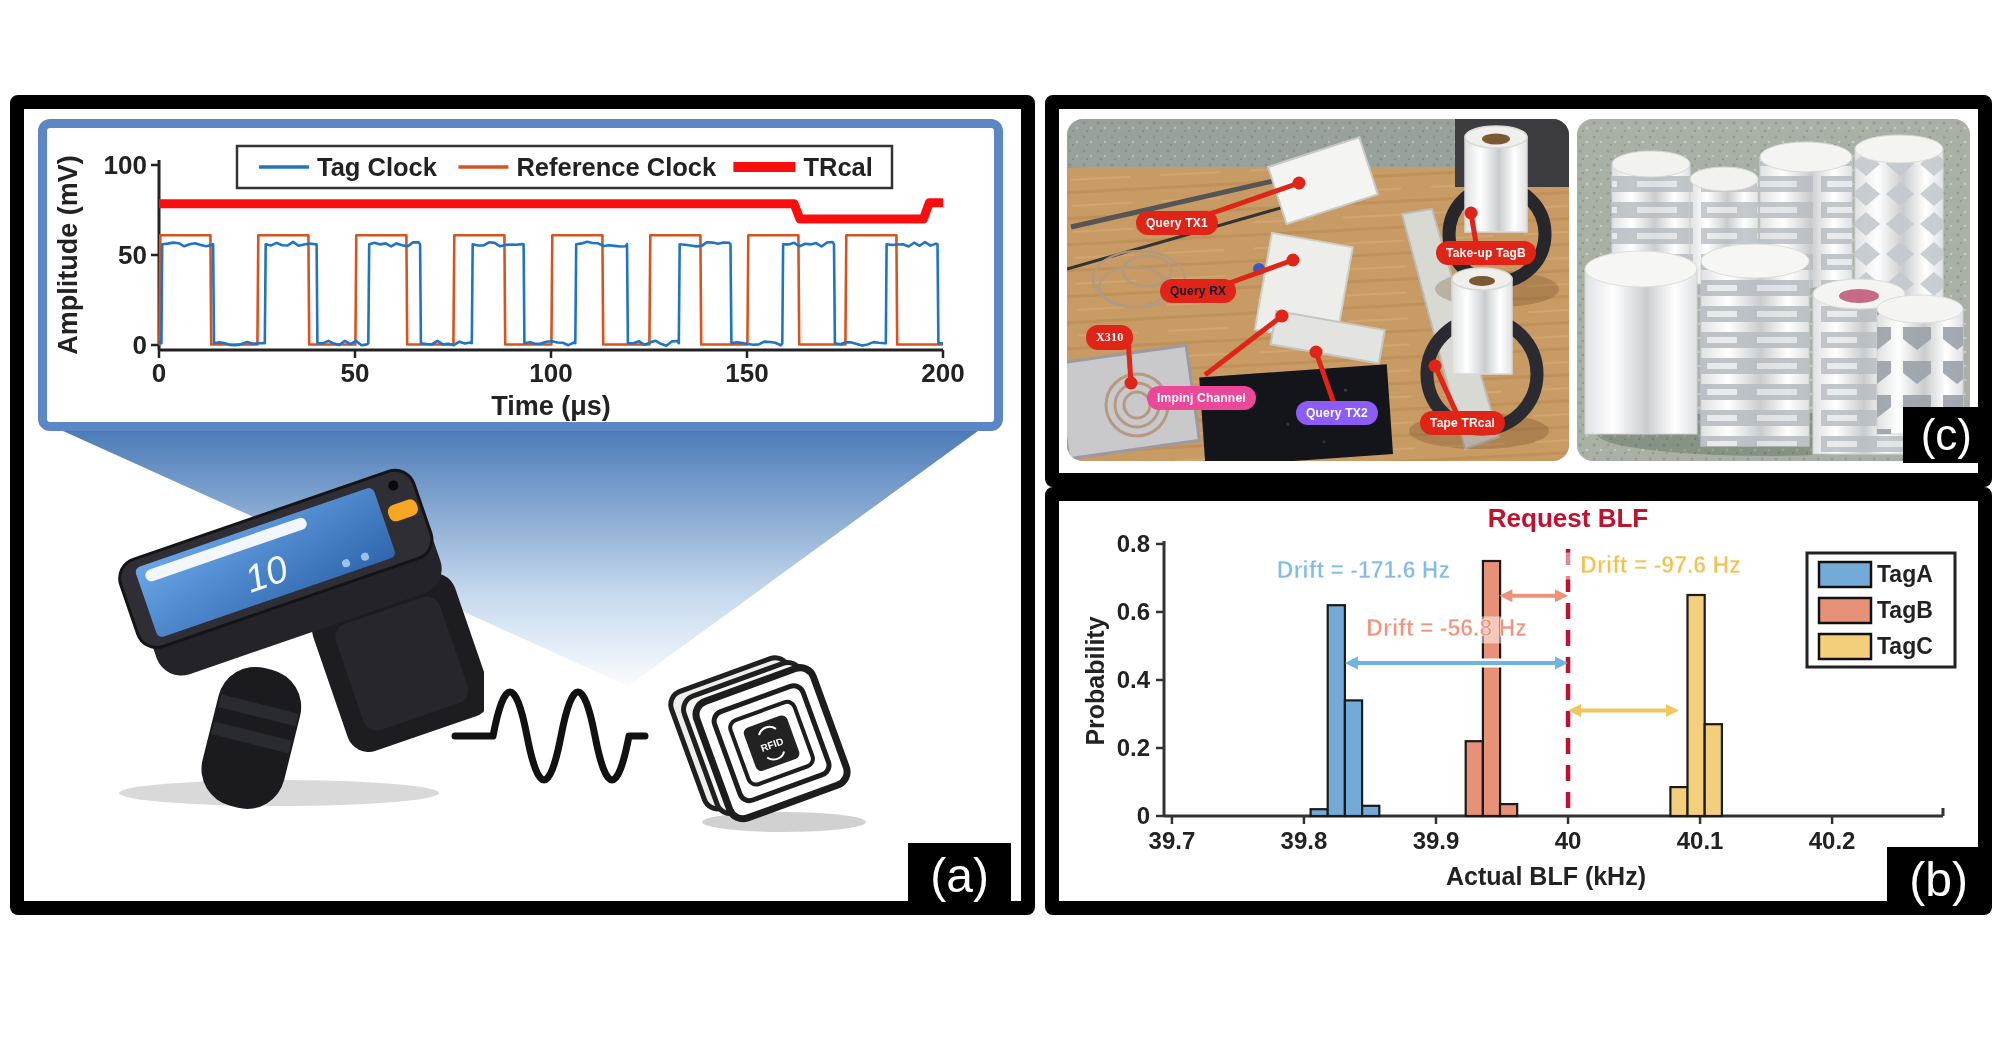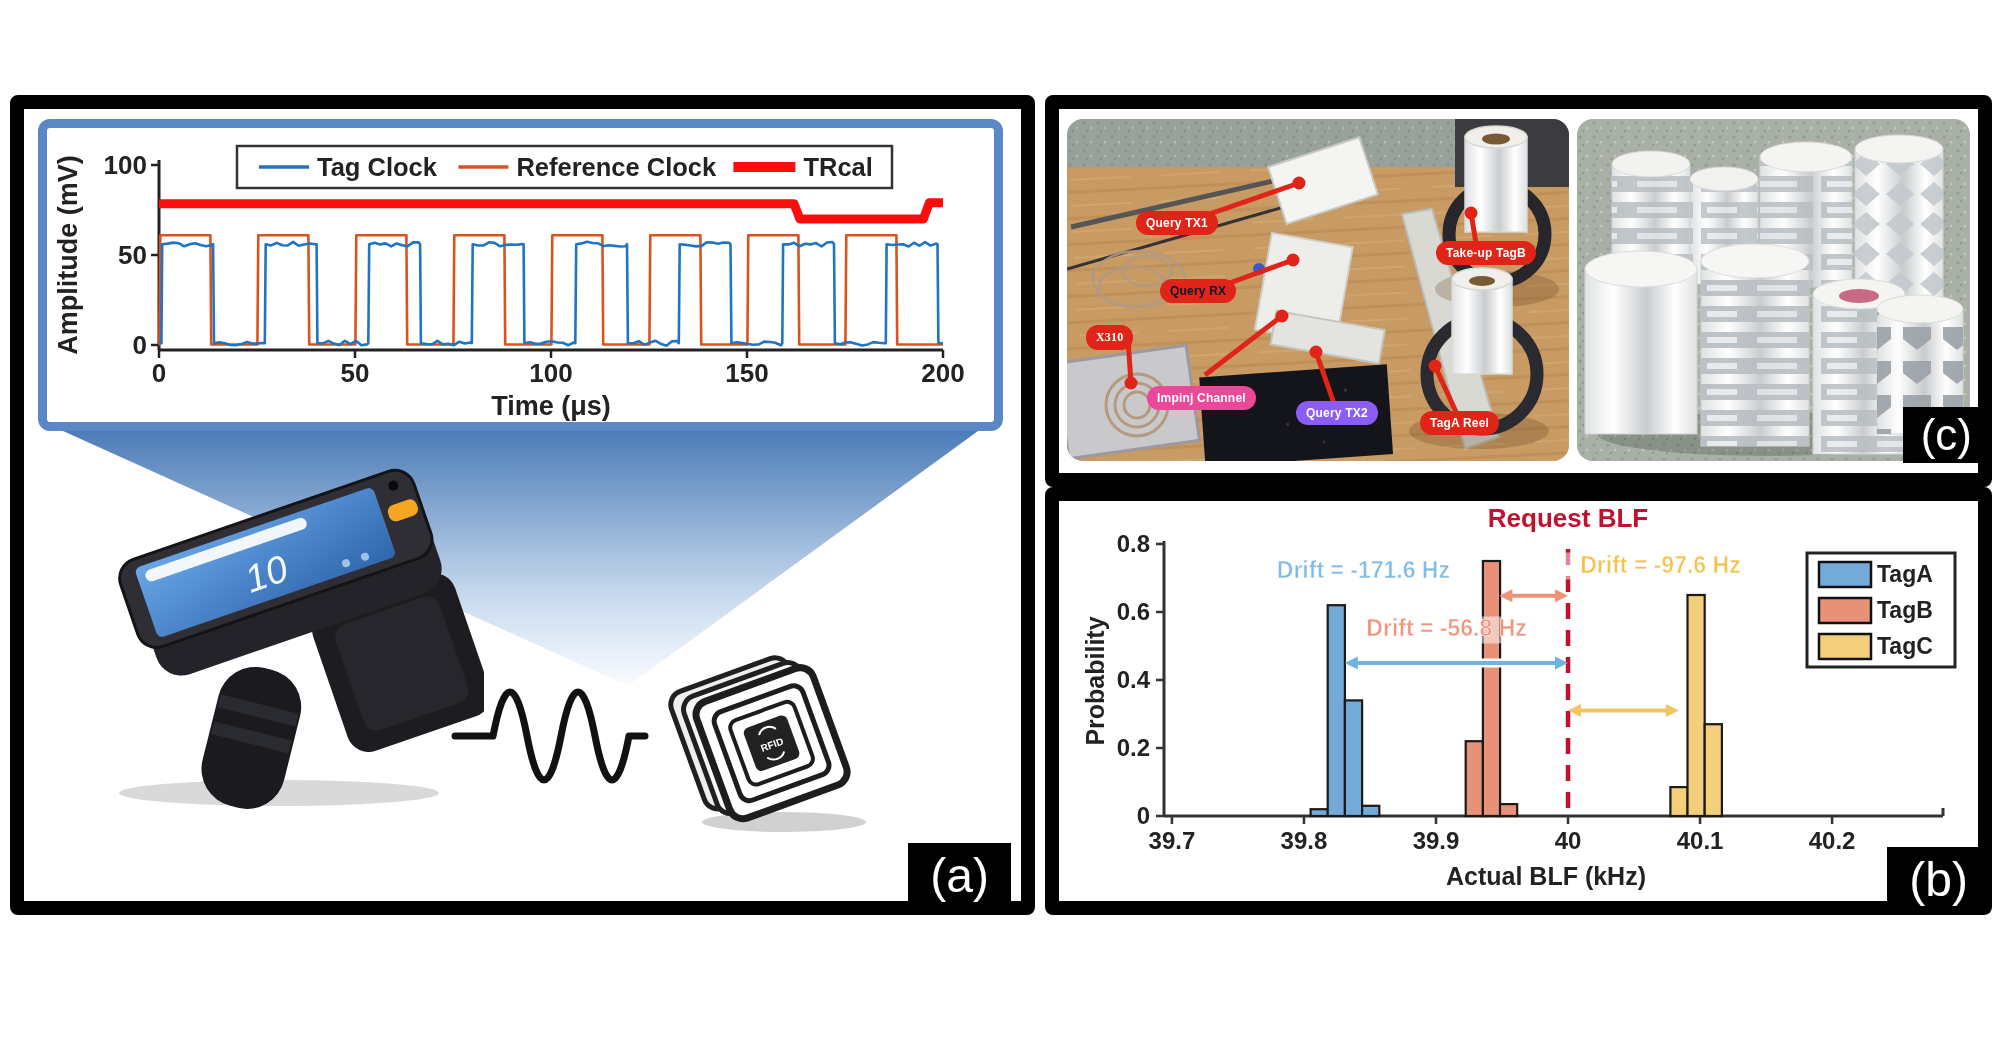--- a/index.html
+++ b/index.html
@@ -226,21 +226,21 @@
           <line x1="395" y1="306" x2="368" y2="247" stroke="#e02417" stroke-width="5"></line>
           <circle cx="368" cy="247" r="6.5" fill="#e02417"></circle>
         </svg>
       <div id="setup-labels">
           <div class="eq-label" style="left: 69px; top: 92px; background: rgb(224, 36, 23); color: rgb(255, 255, 255);">Query TX1</div>
           <div class="eq-label" style="left: 93px; top: 160px; background: rgb(224, 36, 23); color: #0f172a;">Query RX</div>
           <div class="eq-label" style="left: 19px; top: 206px; background: rgb(224, 36, 23); color: rgb(255, 255, 255); font-family: Liberation Serif, serif;">X310</div>
           <div class="eq-label" style="left: 80px; top: 242px; background: #ec4899; color: rgb(255, 255, 255); margin-top: 25px;">Impinj Channel</div>
           <div class="eq-label" style="left: 229px; top: 282px; background: #8b5cf6; color: rgb(255, 255, 255);">Query TX2</div>
           <div class="eq-label" style="left: 369px; top: 122px; background: rgb(224, 36, 23); color: rgb(255, 255, 255);">Take-up TagB</div>
-          <div class="eq-label" style="left: 353px; top: 292px; background: rgb(224, 36, 23); color: rgb(255, 255, 255);">TagA Reel</div>
+          <div class="eq-label" style="left: 353px; top: 292px; background: rgb(224, 36, 23); color: rgb(255, 255, 255);">Tape TRcal</div>
         </div>
     </div>
 
     <div class="photo right-photo">
       <svg id="rolls-scene" viewBox="0 0 393 342" width="393" height="342">
         <defs>
           <pattern id="carpet" width="14" height="14" patternUnits="userSpaceOnUse">
             <rect width="14" height="14" fill="#a9b1a6"></rect>
             <circle cx="3" cy="4" r="1.5" fill="#939e90"></circle>
             <circle cx="10" cy="9" r="1.3" fill="#c2c9bd"></circle>

